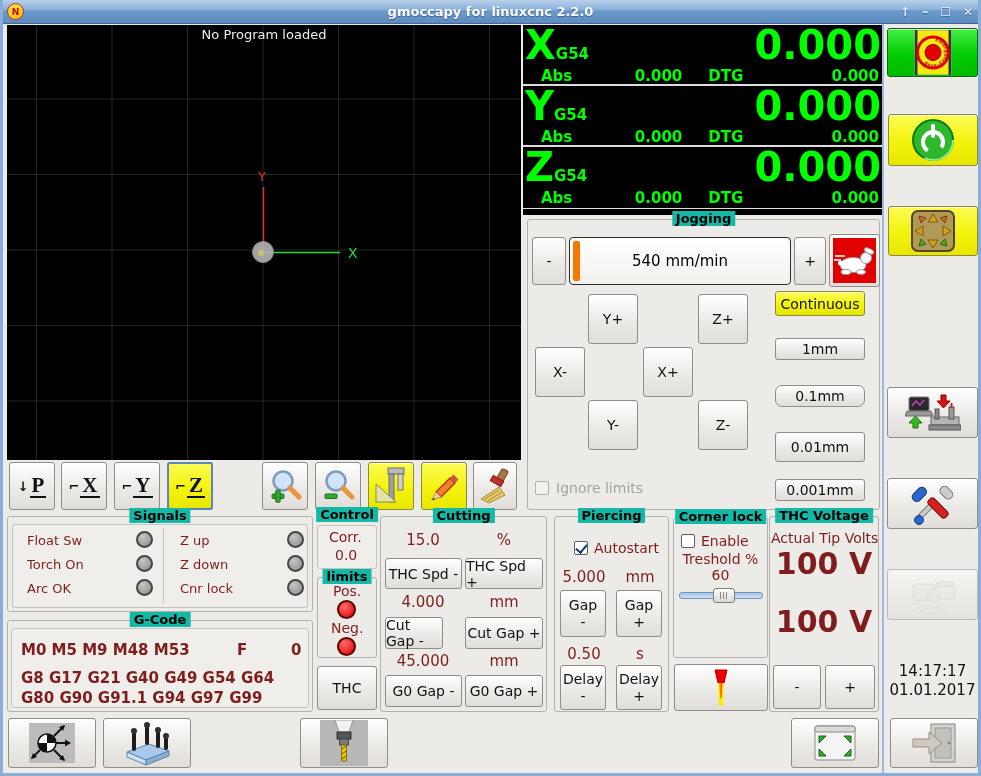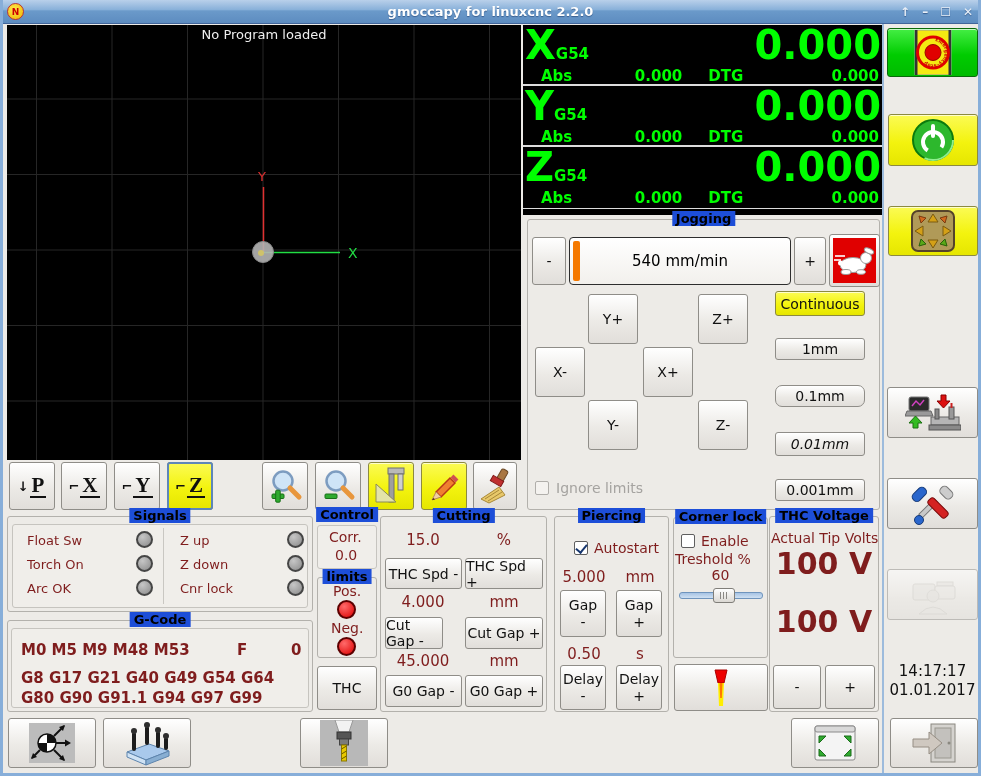--- a/index.html
+++ b/index.html
@@ -21,21 +21,21 @@
   .gtk-btn{position:absolute;display:flex;align-items:center;justify-content:center;
     background:linear-gradient(#ffffff,#eceae6 55%,#e1deda);
     border:1px solid #8f8d88;border-radius:3px;font-size:14px;color:#111;
     box-shadow:inset 0 1px 0 rgba(255,255,255,.7);}
   .gtk-btn.yellow{background:linear-gradient(#fbfb55,#f3f30e 55%,#e6e600);border-color:#8c8a40;}
   .gtk-btn.green{background:linear-gradient(#44ee44,#00cc00 55%,#00bb00);border-color:#0a6a0a;}
   .gtk-btn.focused{outline:2px solid #5e86b8;outline-offset:-2px;}
   .gtk-btn.disabled{opacity:.5;}
   .frame{position:absolute;border:1px solid #b3b1ac;border-radius:3px;}
   .frame-title{position:absolute;top:-9px;left:50%;transform:translateX(-50%);
-    background:#1d4ed8;padding:0 4px;font-weight:bold;font-size:13px;white-space:nowrap;}
+    background:#14b8a6;padding:0 4px;font-weight:bold;font-size:13px;white-space:nowrap;}
   .panel{position:absolute;background:#f0eeea;border:1px solid #c6c4bf;border-radius:3px;}
   .led{position:absolute;width:17px;height:17px;border-radius:50%;
     background:radial-gradient(circle at 35% 30%,#c6c6c6,#8a8a8a);border:2px solid #454545;}
   .led.red{background:radial-gradient(circle at 35% 30%,#ff6a6a,#dd0000);border-color:#5c0000;}
   .cb{position:absolute;width:14px;height:14px;background:#fff;border:1px solid #5f5f5f;border-radius:2px;}
   .cb.checked::after{content:"";position:absolute;left:3px;top:0;width:5px;height:9px;
     border:solid #16366e;border-width:0 2px 2px 0;transform:rotate(40deg);}
   .cb.disabled{border-color:#b0aeaa;background:#f4f2ef;}
   .lbl{position:absolute;font-size:13px;color:#7f1d1d;white-space:nowrap;}
   .lbl.gray{color:#a5a3a0;}
@@ -230,21 +230,21 @@
   <div class="gtk-btn" style="left:585px;top:294px;width:50px;height:50px;">Y+</div>
   <div class="gtk-btn" style="left:695px;top:294px;width:50px;height:50px;">Z+</div>
   <div class="gtk-btn" style="left:532px;top:347px;width:50px;height:50px;">X-</div>
   <div class="gtk-btn" style="left:640px;top:347px;width:50px;height:50px;">X+</div>
   <div class="gtk-btn" style="left:585px;top:400px;width:50px;height:50px;">Y-</div>
   <div class="gtk-btn" style="left:695px;top:400px;width:50px;height:50px;">Z-</div>
 
   <div class="gtk-btn yellow" style="left:772px;top:291px;width:90px;height:25px;">Continuous</div>
   <div class="gtk-btn" style="left:772px;top:338px;width:90px;height:22px;">1mm</div>
   <div class="gtk-btn" style="left:772px;top:385px;width:90px;height:22px;border-radius:7px;">0.1mm</div>
-  <div class="gtk-btn" style="left:772px;top:432px;width:90px;height:24px;font-style:italic;">0.01mm</div>
+  <div class="gtk-btn" style="left:772px;top:432px;width:90px;height:30px;">0.01mm</div>
   <div class="gtk-btn" style="left:772px;top:479px;width:90px;height:22px;">0.001mm</div>
 
   <div class="cb disabled" style="left:532px;top:481px;"></div>
   <span class="lbl gray" style="left:553px;top:480px;font-size:14px;">Ignore limits</span>
 
   <div class="frame" style="left:4px;top:516px;width:306px;height:96px;">
     <span class="frame-title">Signals</span>
   </div>
   <div class="panel" style="left:9px;top:524px;width:296px;height:84px;"></div>
   <div class="sep-v" style="left:160px;top:528px;width:1px;height:76px;background:#c9c7c2;"></div>
@@ -325,21 +325,21 @@
   <div class="gtk-btn" style="left:613px;top:665px;width:46px;height:45px;flex-direction:column;line-height:17px;">
     <span>Delay</span>
     <span>+</span>
   </div>
 
   <div class="frame" style="left:670px;top:517px;width:95px;height:141px;">
     <span class="frame-title">Corner lock</span>
   </div>
   <div class="cb" style="left:678px;top:534px;"></div>
   <span class="lbl" style="left:698px;top:533px;font-size:14px;">Enable</span>
-  <span class="lbl" style="left:672px;top:551px;width:91px;font-size:14px;">Treshold %</span>
+  <span class="lbl" style="left:672px;top:551px;width:91px;text-align:center;font-size:14px;">Treshold %</span>
   <span class="lbl" style="left:672px;top:567px;width:91px;text-align:center;font-size:14px;">60</span>
   <div class="hslider-track" style="left:676px;top:592px;width:84px;">
     <div class="hslider-handle" style="left:33px;">
         <i></i>
       </div>
   </div>
   <div class="gtk-btn" style="left:671px;top:664px;width:94px;height:47px;">
     <svg width="34" height="40">
       <polygon points="11,2 23,2 20,15 14,15" fill="#ee0000" stroke="#aa0000"></polygon>
       <polygon points="14,15 20,15 19,38 15,38" fill="#ffee00"></polygon>

